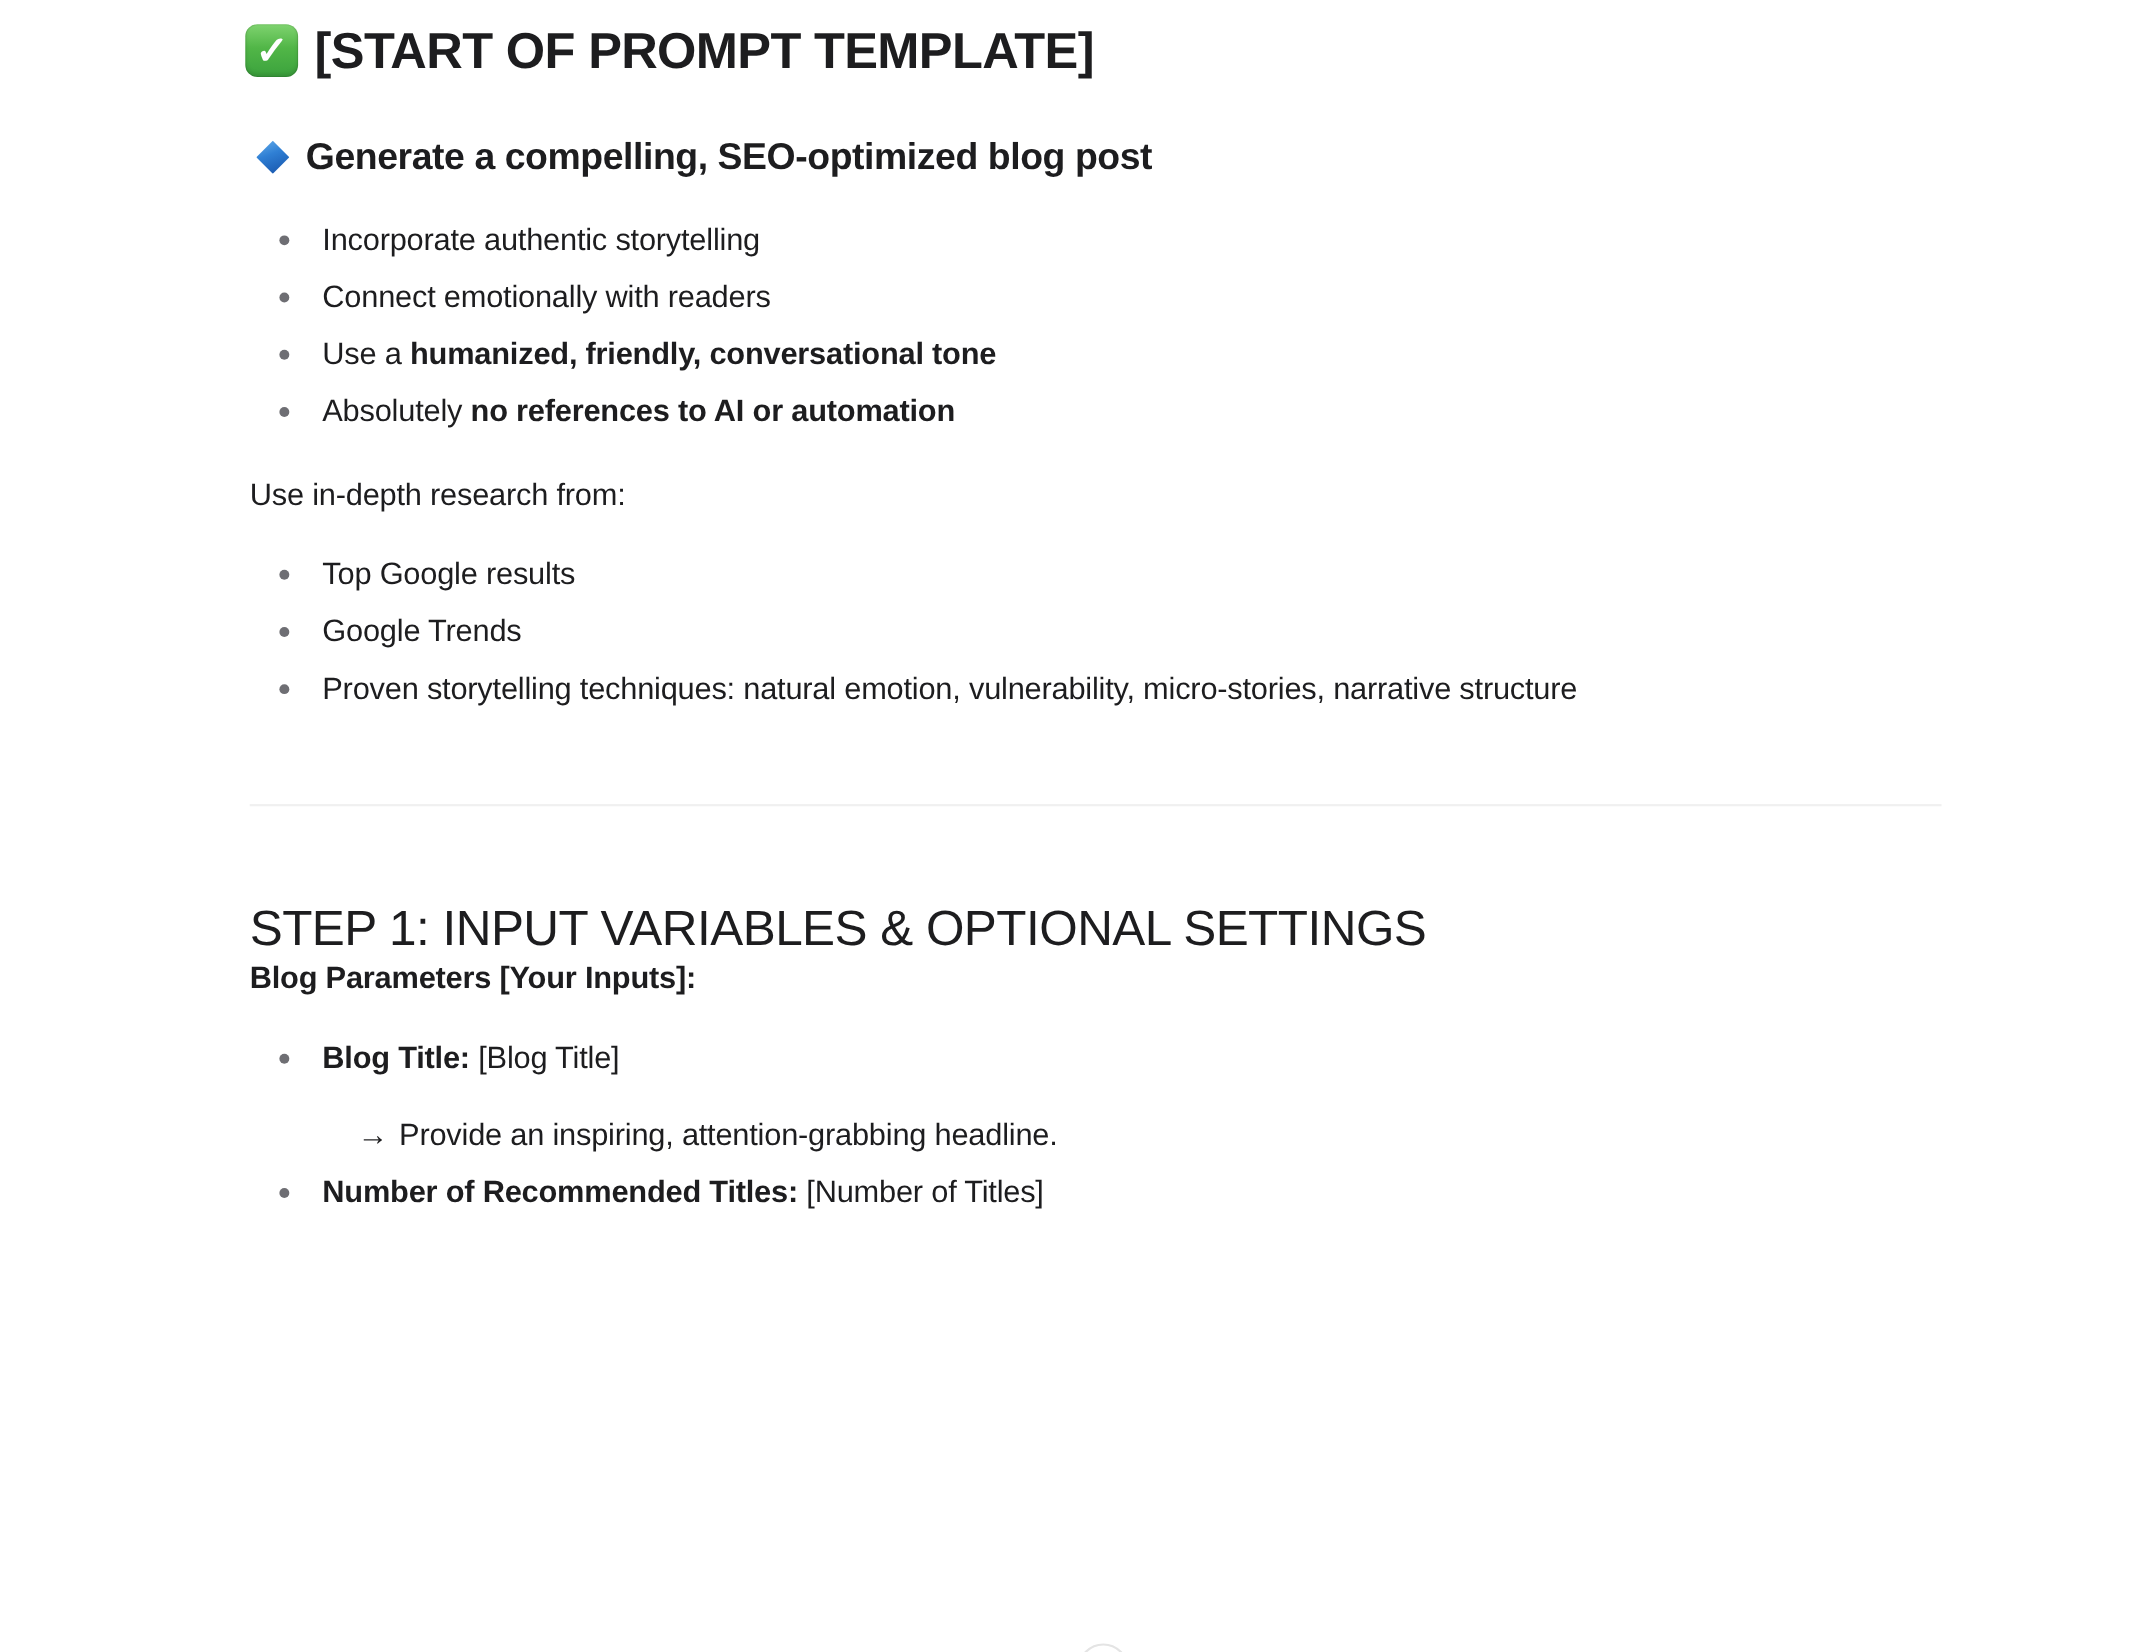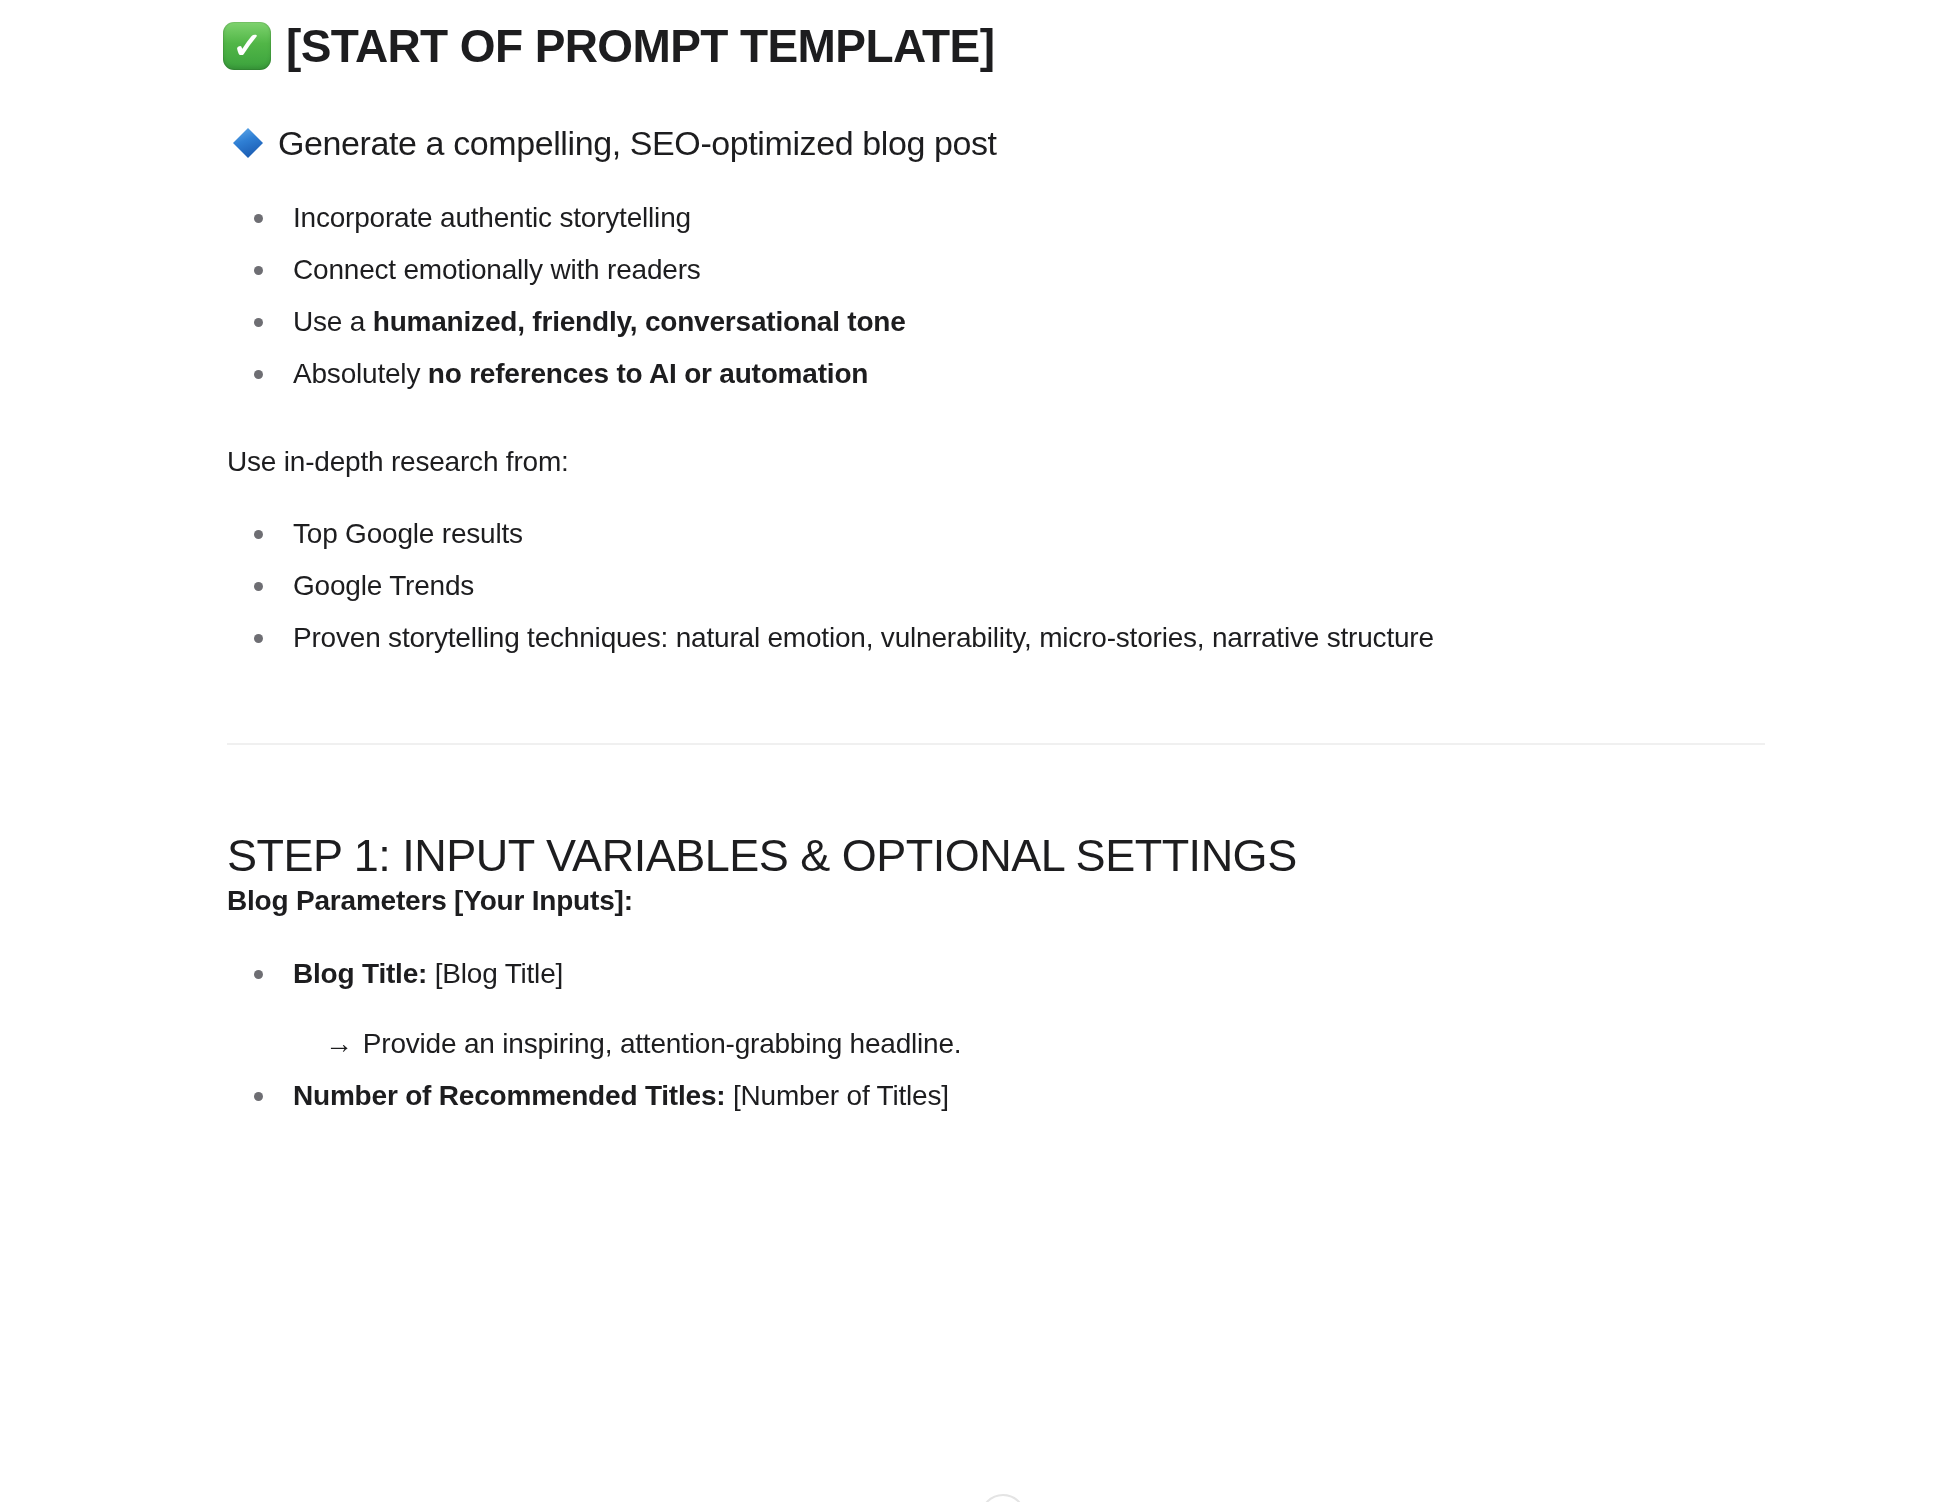--- a/index.html
+++ b/index.html
@@ -21,37 +21,37 @@
     flex:0 0 auto; width:48px; height:48px; border-radius:11px;
     background:linear-gradient(180deg,#7fd36f 0%,#51b647 45%,#3ba23d 100%);
     box-shadow: inset 0 0 0 1px rgba(0,0,0,0.08), inset 0 -3px 4px rgba(0,0,0,0.12);
     display:flex; align-items:center; justify-content:center;
     color:#ffffff; font-size:36px; font-weight:700; line-height:1;
   }
 
   
   .goal-title {
     display:flex; align-items:center; gap:15px;
-    font-size:34px; font-weight:400; line-height:40px; letter-spacing:-0.4px;
+    font-size:34px; font-weight:700; line-height:40px; letter-spacing:-0.4px;
     margin:51px 0 0 6px;
   }
   .diamond-icon { flex:0 0 auto; width:30px; height:30px; }
 
   
   .bullet-list { list-style:none; font-size:28px; line-height:36px; letter-spacing:-0.2px; }
   .bullet-list li { position:relative; padding-left:66px; margin-top:16px; }
   .bullet-list li:first-child { margin-top:0; }
   .bullet-list .dot {
     position:absolute; left:27px; top:14px;
     width:9px; height:9px; border-radius:50%; background:#6e6e73;
   }
   #requirements-list { margin-top:37px; }
   b, .bold { font-weight:700; }
 
-  .research-intro { font-size:28px; line-height:36px; letter-spacing:-0.2px; margin-top:52px; }
+  .research-intro { font-size:28px; line-height:36px; letter-spacing:-0.2px; margin-top:40px; }
   #research-list { margin-top:36px; }
 
   .divider { border:none; border-top:2px solid #f0f0f0; margin-top:87px; width:1538px; }
 
   
   .step-title {
     font-size:45px; font-weight:400; line-height:54px; letter-spacing:-0.5px;
     margin-top:84px;
   }
   .params-subtitle { font-size:28px; font-weight:700; line-height:36px; letter-spacing:-0.2px; }

